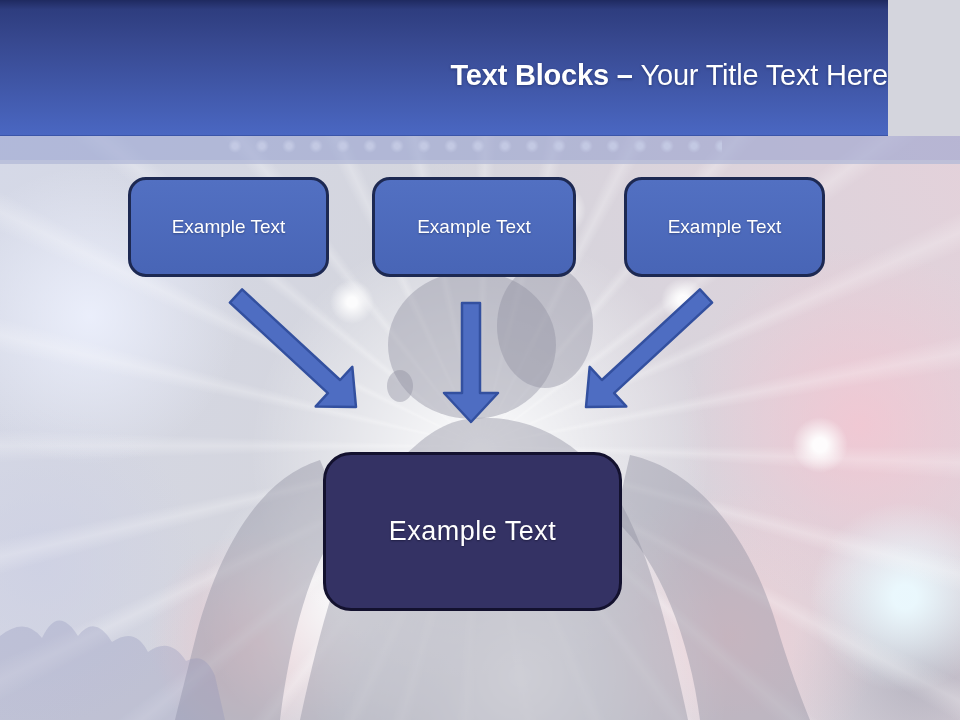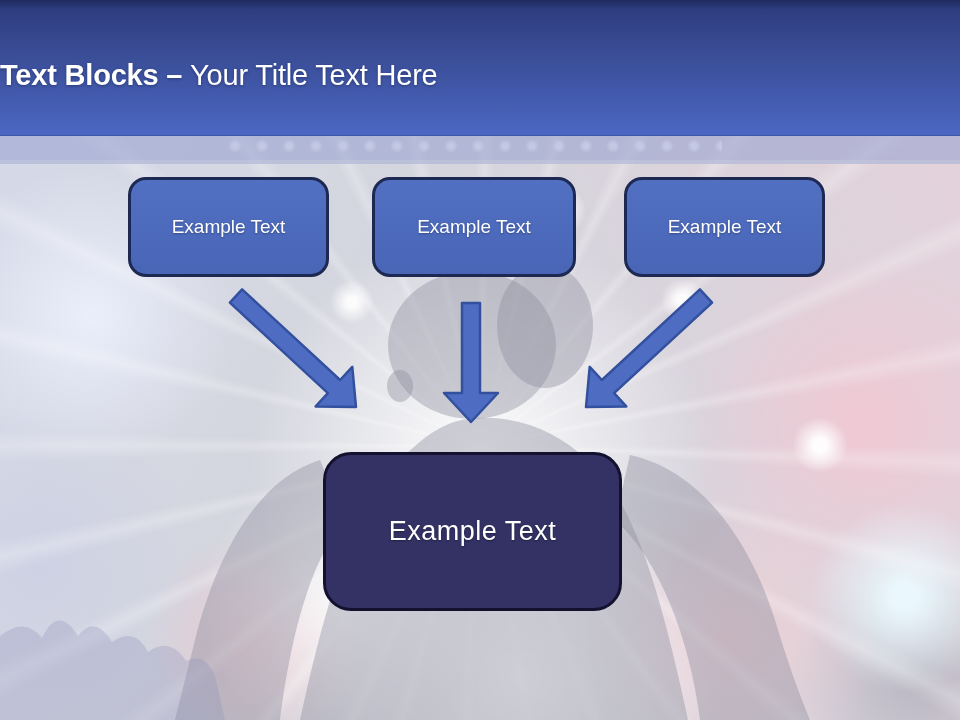--- a/index.html
+++ b/index.html
@@ -33,24 +33,24 @@
       rgba(255,255,255,0) 0deg 5deg, rgba(255,255,255,.55) 7deg, rgba(255,255,255,0) 9deg 13deg);
   }
   .silhouette{position:absolute;left:0;top:0;}
   .stadium-lights{position:absolute;left:222px;top:2px;width:500px;height:16px;
     background-image:radial-gradient(circle at 13px 8px, rgba(255,255,255,.95) 0px 2.5px, rgba(255,255,255,0) 7px);
     background-size:27px 16px;background-repeat:repeat-x;
   }
   .band-tint{position:absolute;left:0;top:136px;width:960px;height:28px;
     background:rgba(148,158,206,.55);border-bottom:4px solid rgba(200,204,222,.45);box-sizing:border-box;}
   
-  .header{position:absolute;left:0;top:0;width:960px;height:136px;
+  .header{position:absolute;left:0;top:0;width:888px;height:136px;
     background:linear-gradient(#1f2a60 0%, #2e3d7f 7%, #37488f 30%, #4a67c2 100%);
     border-bottom:1px solid #3b55a8;box-sizing:border-box;
-    display:flex;align-items:center;justify-content:flex-start;padding-top:16px;}
+    display:flex;align-items:center;justify-content:flex-end;padding-top:16px;}
   .title{color:#fff;font-size:29px;letter-spacing:-.2px;text-shadow:0 1px 3px rgba(10,18,50,.4);white-space:pre;}
   .title .bold{font-weight:700;}
   
   .arrows-layer{position:absolute;left:0;top:0;}
   .block{
     position:absolute;top:177px;height:100px;border-radius:18px;box-sizing:border-box;
     background:linear-gradient(#5270c2, #4865b6);border:3px solid #1d2952;
     display:flex;align-items:center;justify-content:center;
     color:#fff;font-size:19px;text-shadow:0 1px 2px rgba(20,30,60,.4);
   }

